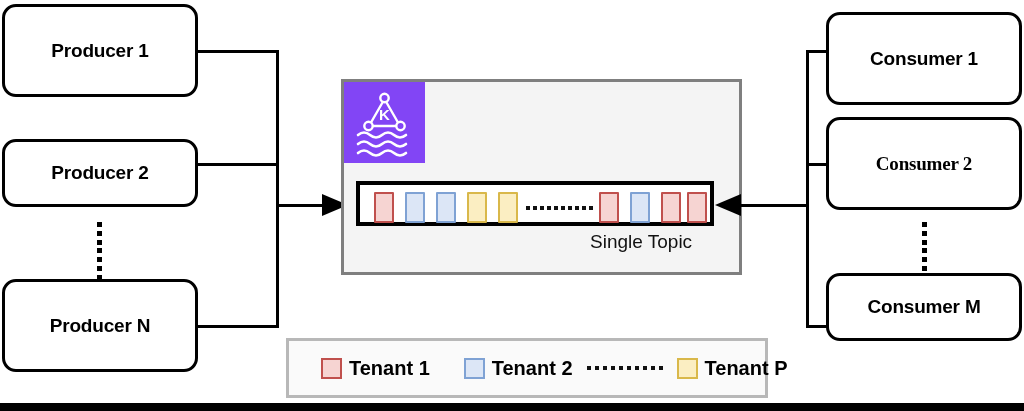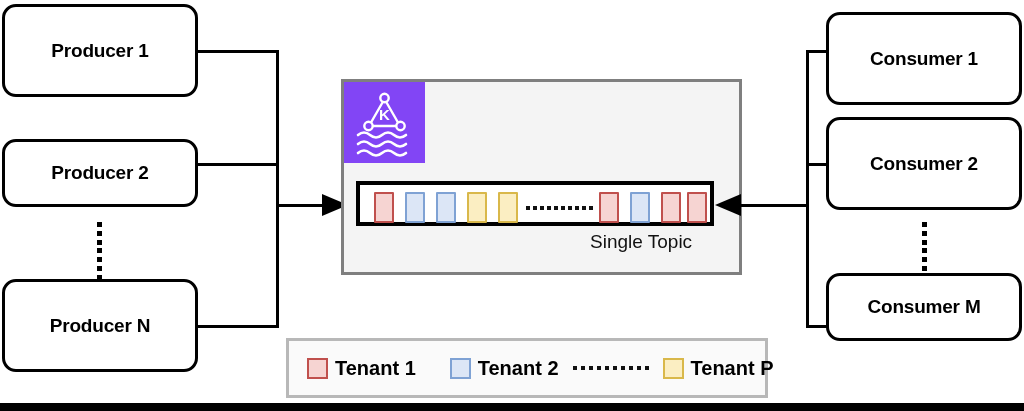--- a/index.html
+++ b/index.html
@@ -260,39 +260,39 @@
   <div class="vline" style="left:806px; top:50px; height:278px;"></div>
 
   <div class="hline" style="left:806px; top:50px; width:82px;"></div>
   <div class="hline" style="left:806px; top:163px; width:82px;"></div>
   <div class="hline" style="left:806px; top:325px; width:82px;"></div>
 
   <div class="node" style="left:826px; top:12px; width:196px; height:93px;">
     <span class="node-label">Consumer 1</span>
   </div>
 
-  <div class="node" style="left:826px; top:117px; width:196px; height:93px;">
+  <div class="node" style="left:826px; top:117px; width:196px; height:93px;font-family:Liberation Serif, serif;">
     <span class="node-label">Consumer 2</span>
   </div>
 
   <div class="vdots" style="left:922px; top:222px; height:58px;">
     <i></i>
       <i></i>
       <i></i>
       <i></i>
       <i></i>
       <i></i>
       <i></i>
   </div>
 
   <div class="node" style="left:826px; top:273px; width:196px; height:68px;">
     <span class="node-label">Consumer M</span>
   </div>
 
-  <div id="legend-box" style="left:286px; top:338px; width:482px; height:60px; padding:0 18px;">
+  <div id="legend-box" style="left:286px; top:338px; width:482px; height:60px; padding:0 32px;">
 
     <div class="legend-item" style="margin-right:34px;">
       <span class="legend-swatch" style="background:#f6d4d2; border-color:#c0504d;"></span>
       <span class="legend-text">Tenant 1</span>
     </div>
 
     <div class="legend-item" style="margin-right:14px;">
       <span class="legend-swatch" style="background:#dce6f6; border-color:#7fa2d4;"></span>
       <span class="legend-text">Tenant 2</span>
     </div>

